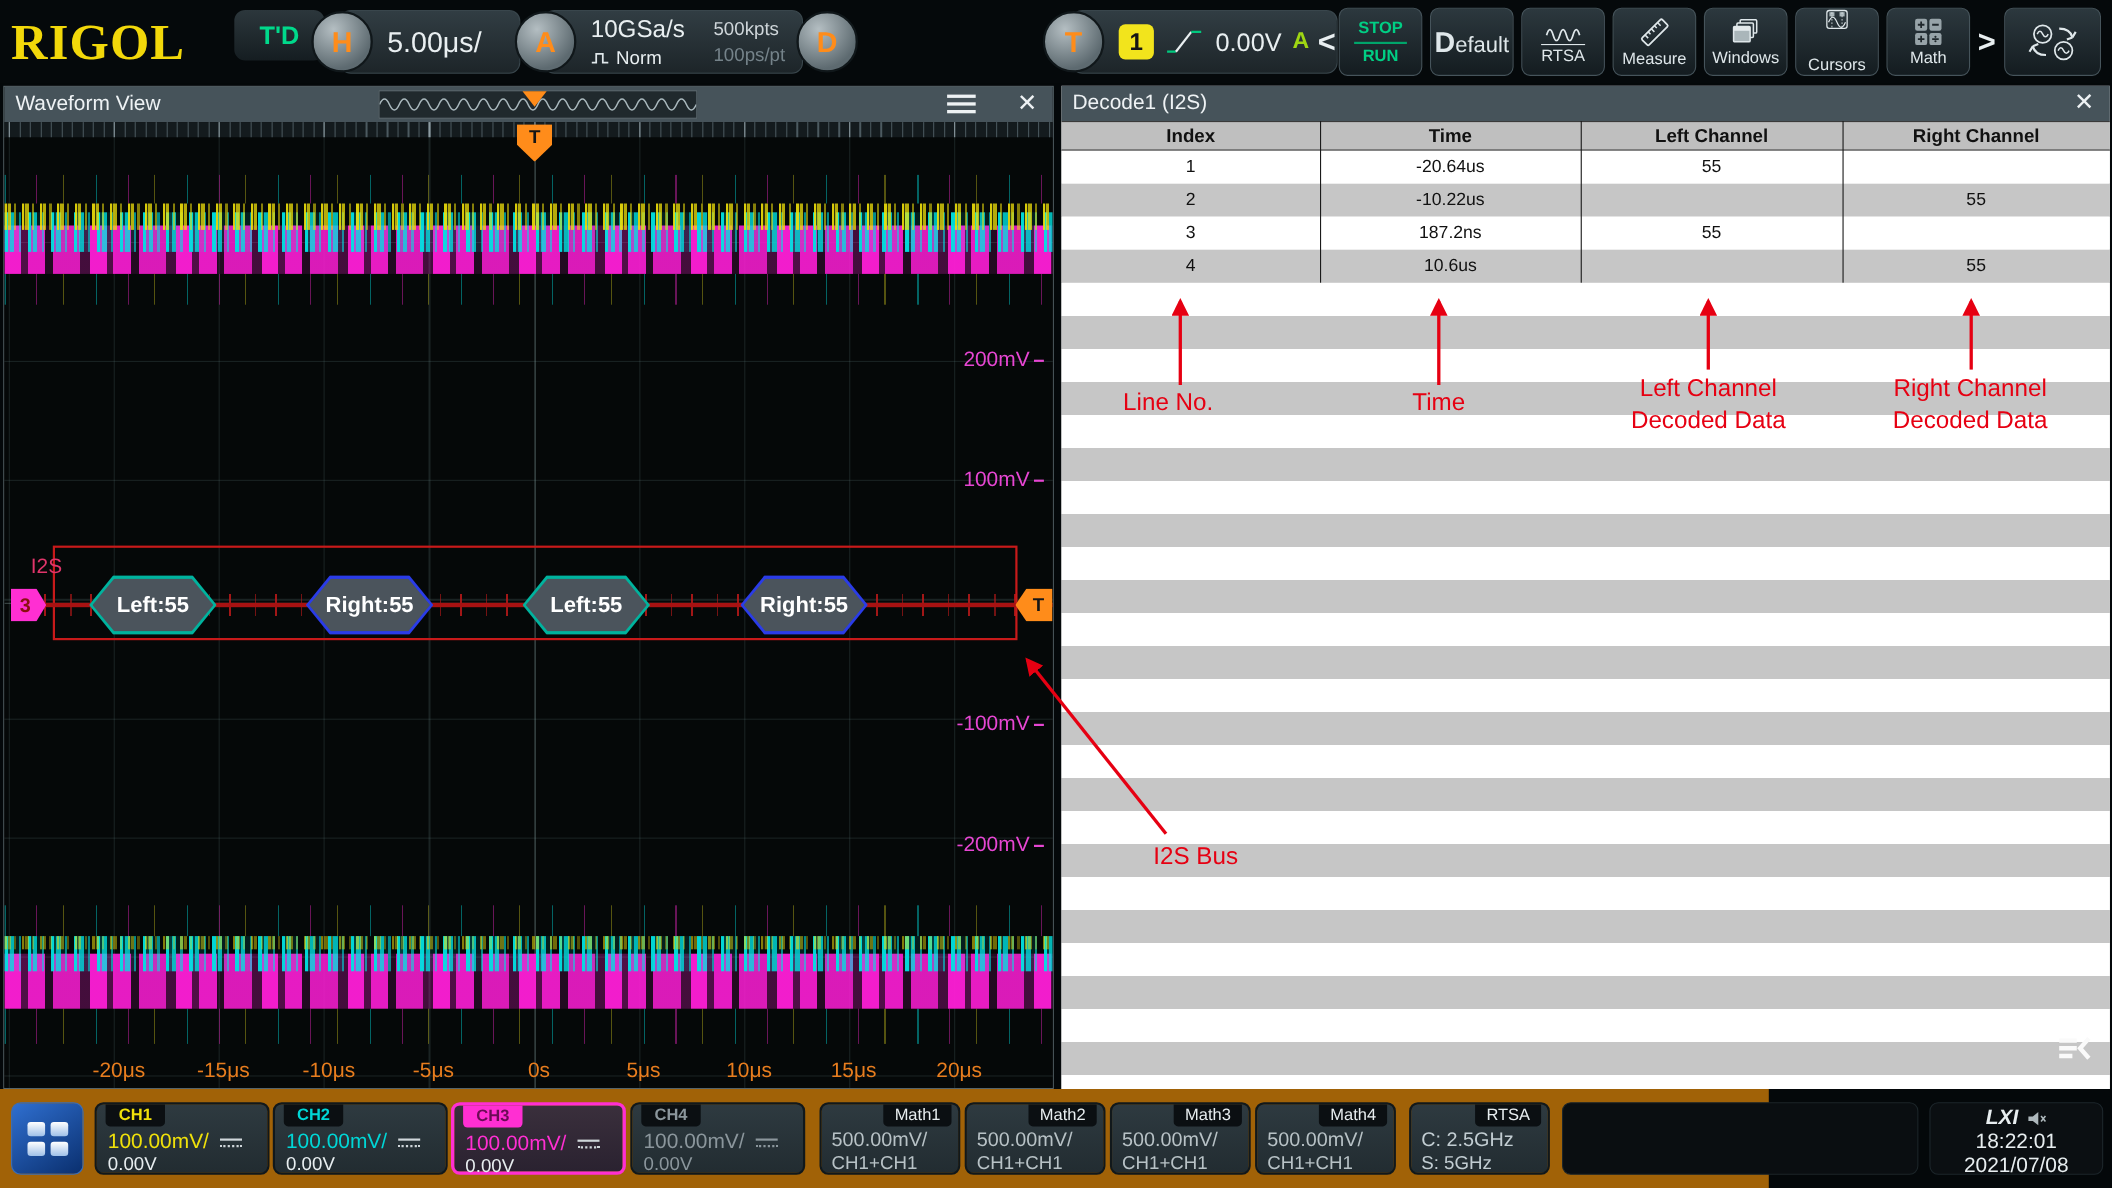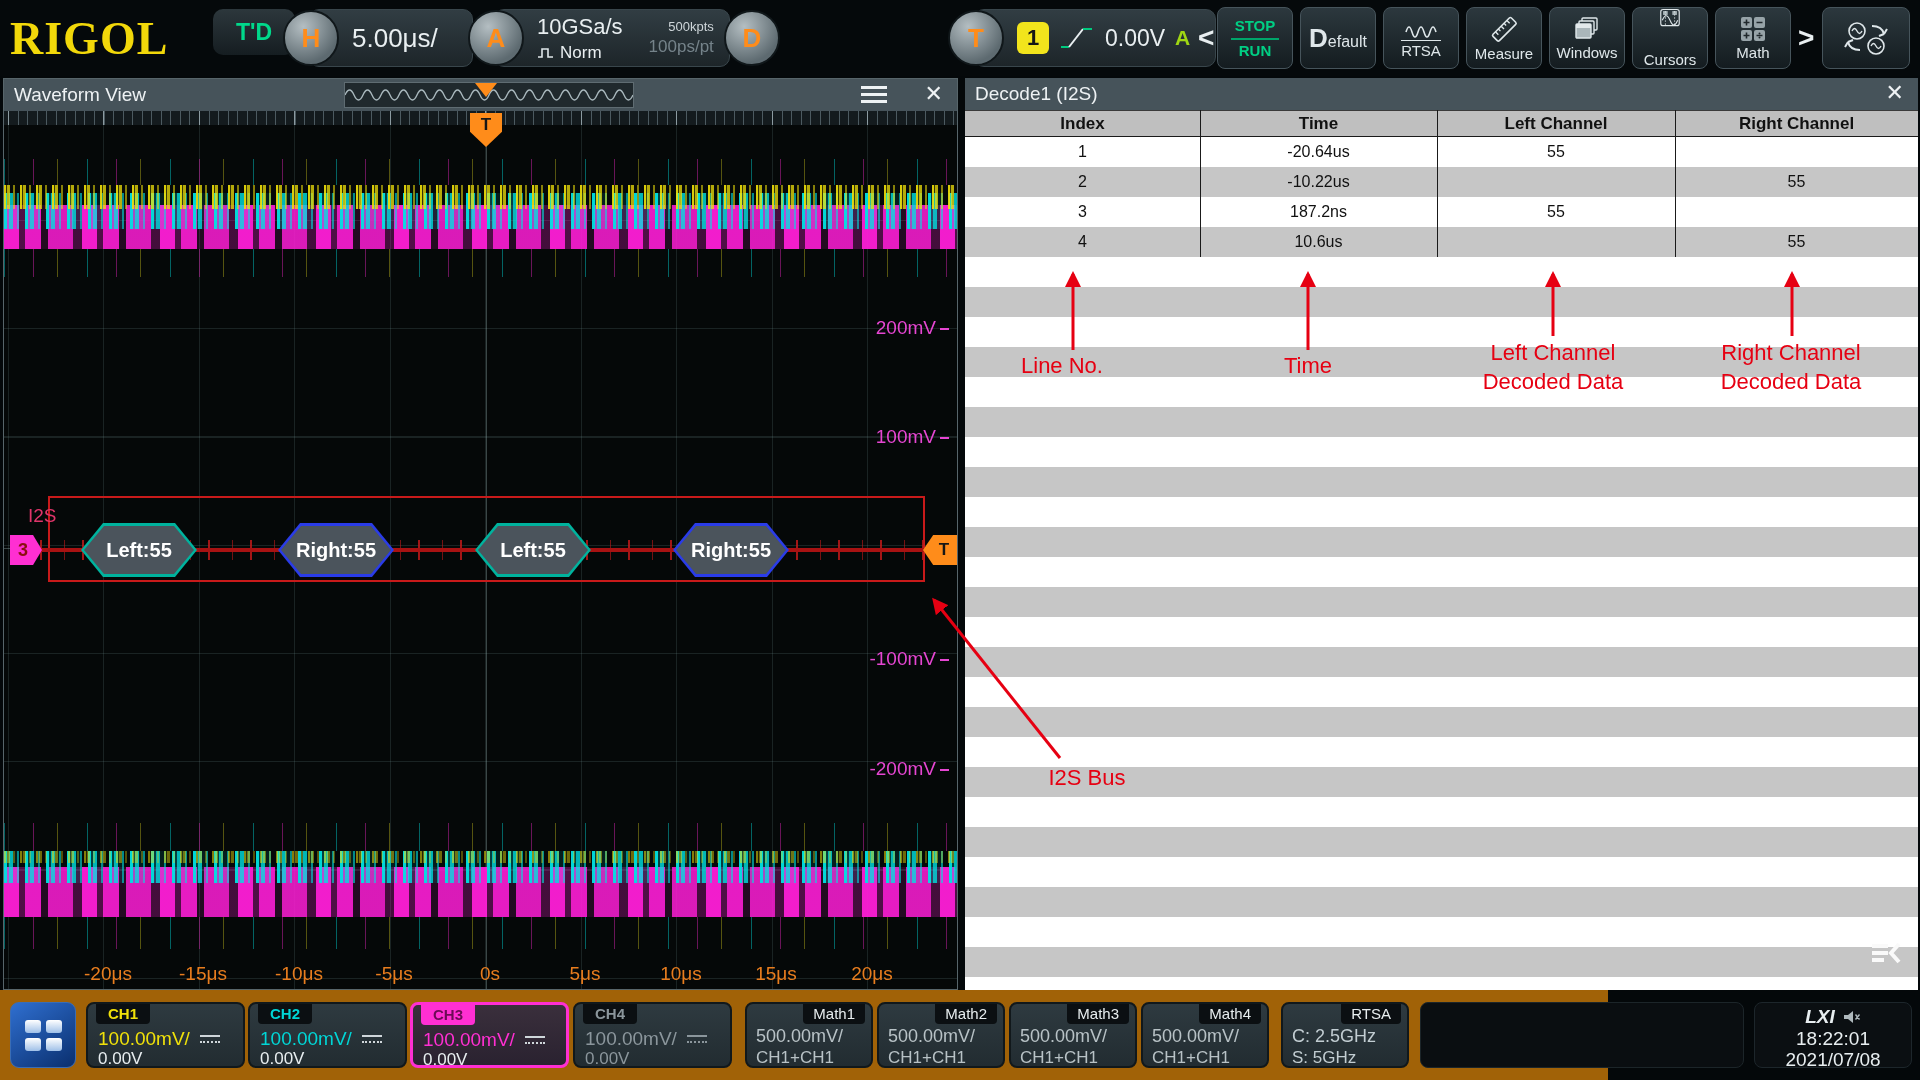--- a/index.html
+++ b/index.html
@@ -20,34 +20,34 @@
           border:2px solid #10171a; color:#ff8c1a; font-weight:bold; font-size:26px;
           display:flex; align-items:center; justify-content:center; }
   .tb-panel { height:58px; margin-left:-30px; padding:0 14px 0 42px; border-radius:10px;
               background:linear-gradient(#313d43,#1d2529); border:1px solid #39464c;
               display:flex; align-items:center; color:#e9eff1; }
   .big-val { font-size:26px; }
   .acq-grid { display:flex; gap:26px; }
   .acq-col { display:flex; flex-direction:column; justify-content:center; gap:3px; }
   .acq-main { font-size:22px; }
   .acq-sub { font-size:17px; display:flex; align-items:center; gap:5px; }
-  .acq-r1 { font-size:13px; color:#cfd6da; text-align:right; }
+  .acq-r1 { font-size:17px; color:#cfd6da; }
   .acq-r2 { font-size:17px; color:#75838a; text-align:right; }
   .trig-row { display:flex; align-items:center; gap:10px; }
   .trig-src { width:32px; height:32px; border-radius:6px; background:#f2e41c; color:#151515;
               font-weight:bold; font-size:22px; display:flex; align-items:center; justify-content:center; }
   .trig-sweep { color:#9fd613; font-size:21px; font-weight:bold; }
   .tb-chev { position:absolute; top:22px; color:#e9eff1; font-size:28px; font-weight:bold; }
   .tb-btn { position:absolute; top:7px; width:76px; height:62px; border-radius:8px;
             background:linear-gradient(#2c383e,#141c20); border:1px solid #46545b;
             display:flex; flex-direction:column; align-items:center; justify-content:center;
             gap:2px; color:#dfe7ea; font-size:15px; }
   .btn-stoprun span { display:block; text-align:center; color:#00cf84; font-size:15px; font-weight:bold; }
   .btn-stoprun .run-lbl { border-top:2px solid #00a56a; padding-top:2px; margin-top:2px; width:48px; }
-  .btn-default-lbl { display:block; font-size:16px; }
+  .btn-default-lbl { display:block; font-size:20px; }
   .btn-default-lbl::first-letter { font-size:26px; font-weight:bold; }
 
   
   .wf { position:absolute; left:3px; top:78px; width:955px; height:912px;
         background:#060909; border:1px solid #57656a; }
   .wf-head { position:relative; height:32px; background:#46535a; display:flex; align-items:center; }
   .wf-title { margin-left:10px; color:#eef2f4; font-size:19px; }
   .wf-preview { position:absolute; left:340px; top:3px; width:290px; height:26px;
                 background:#20292d; border:1px solid #5f6c72; }
   .wf-preview svg { display:block; }

